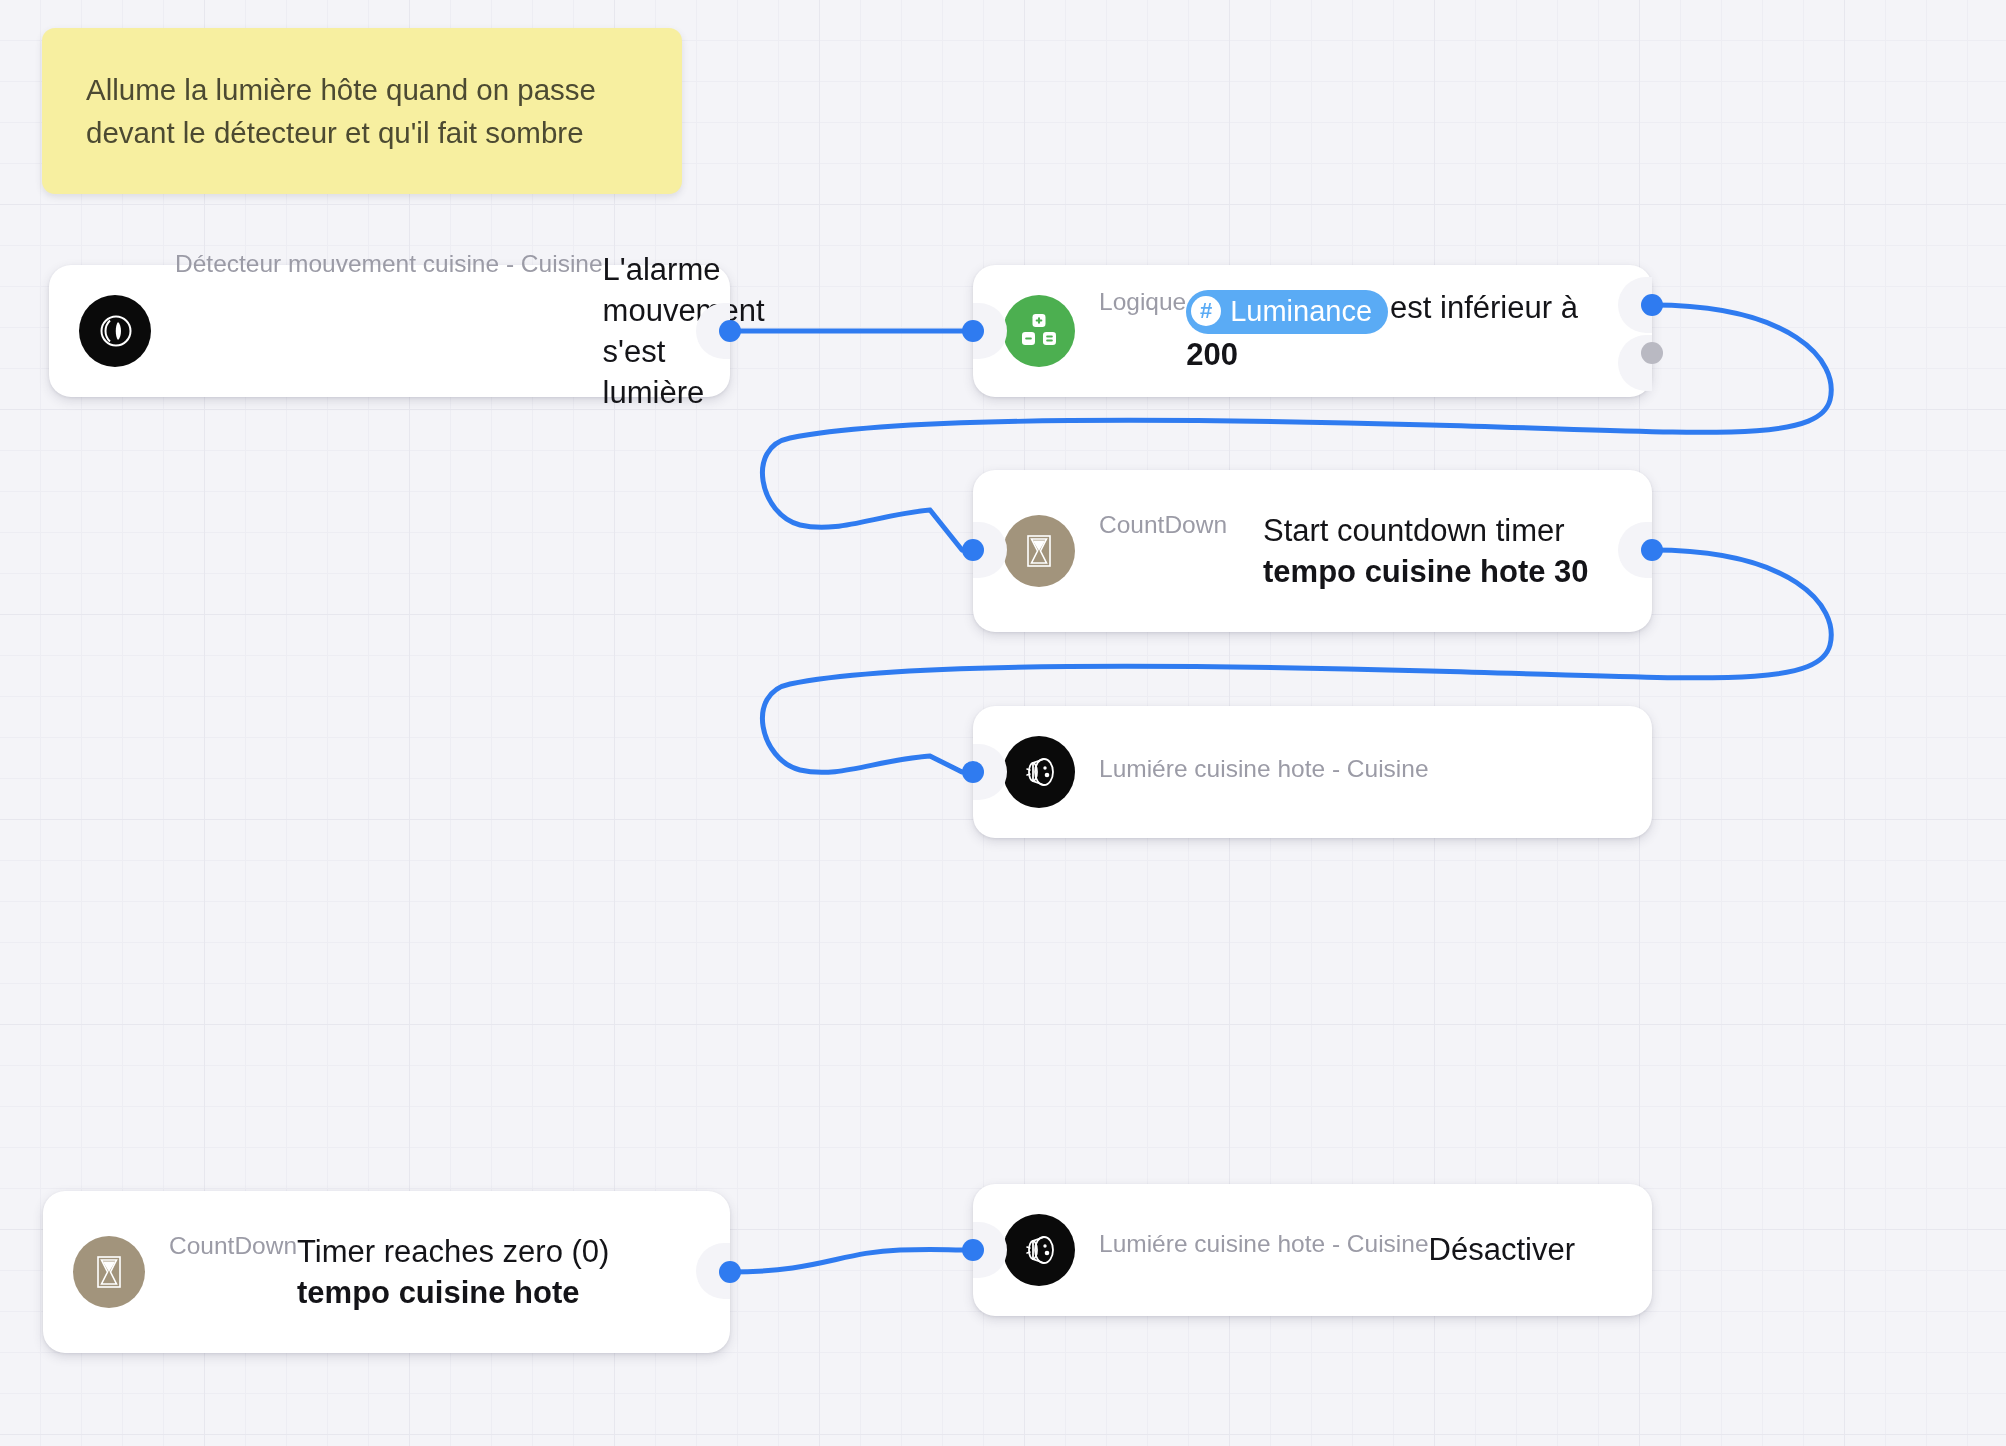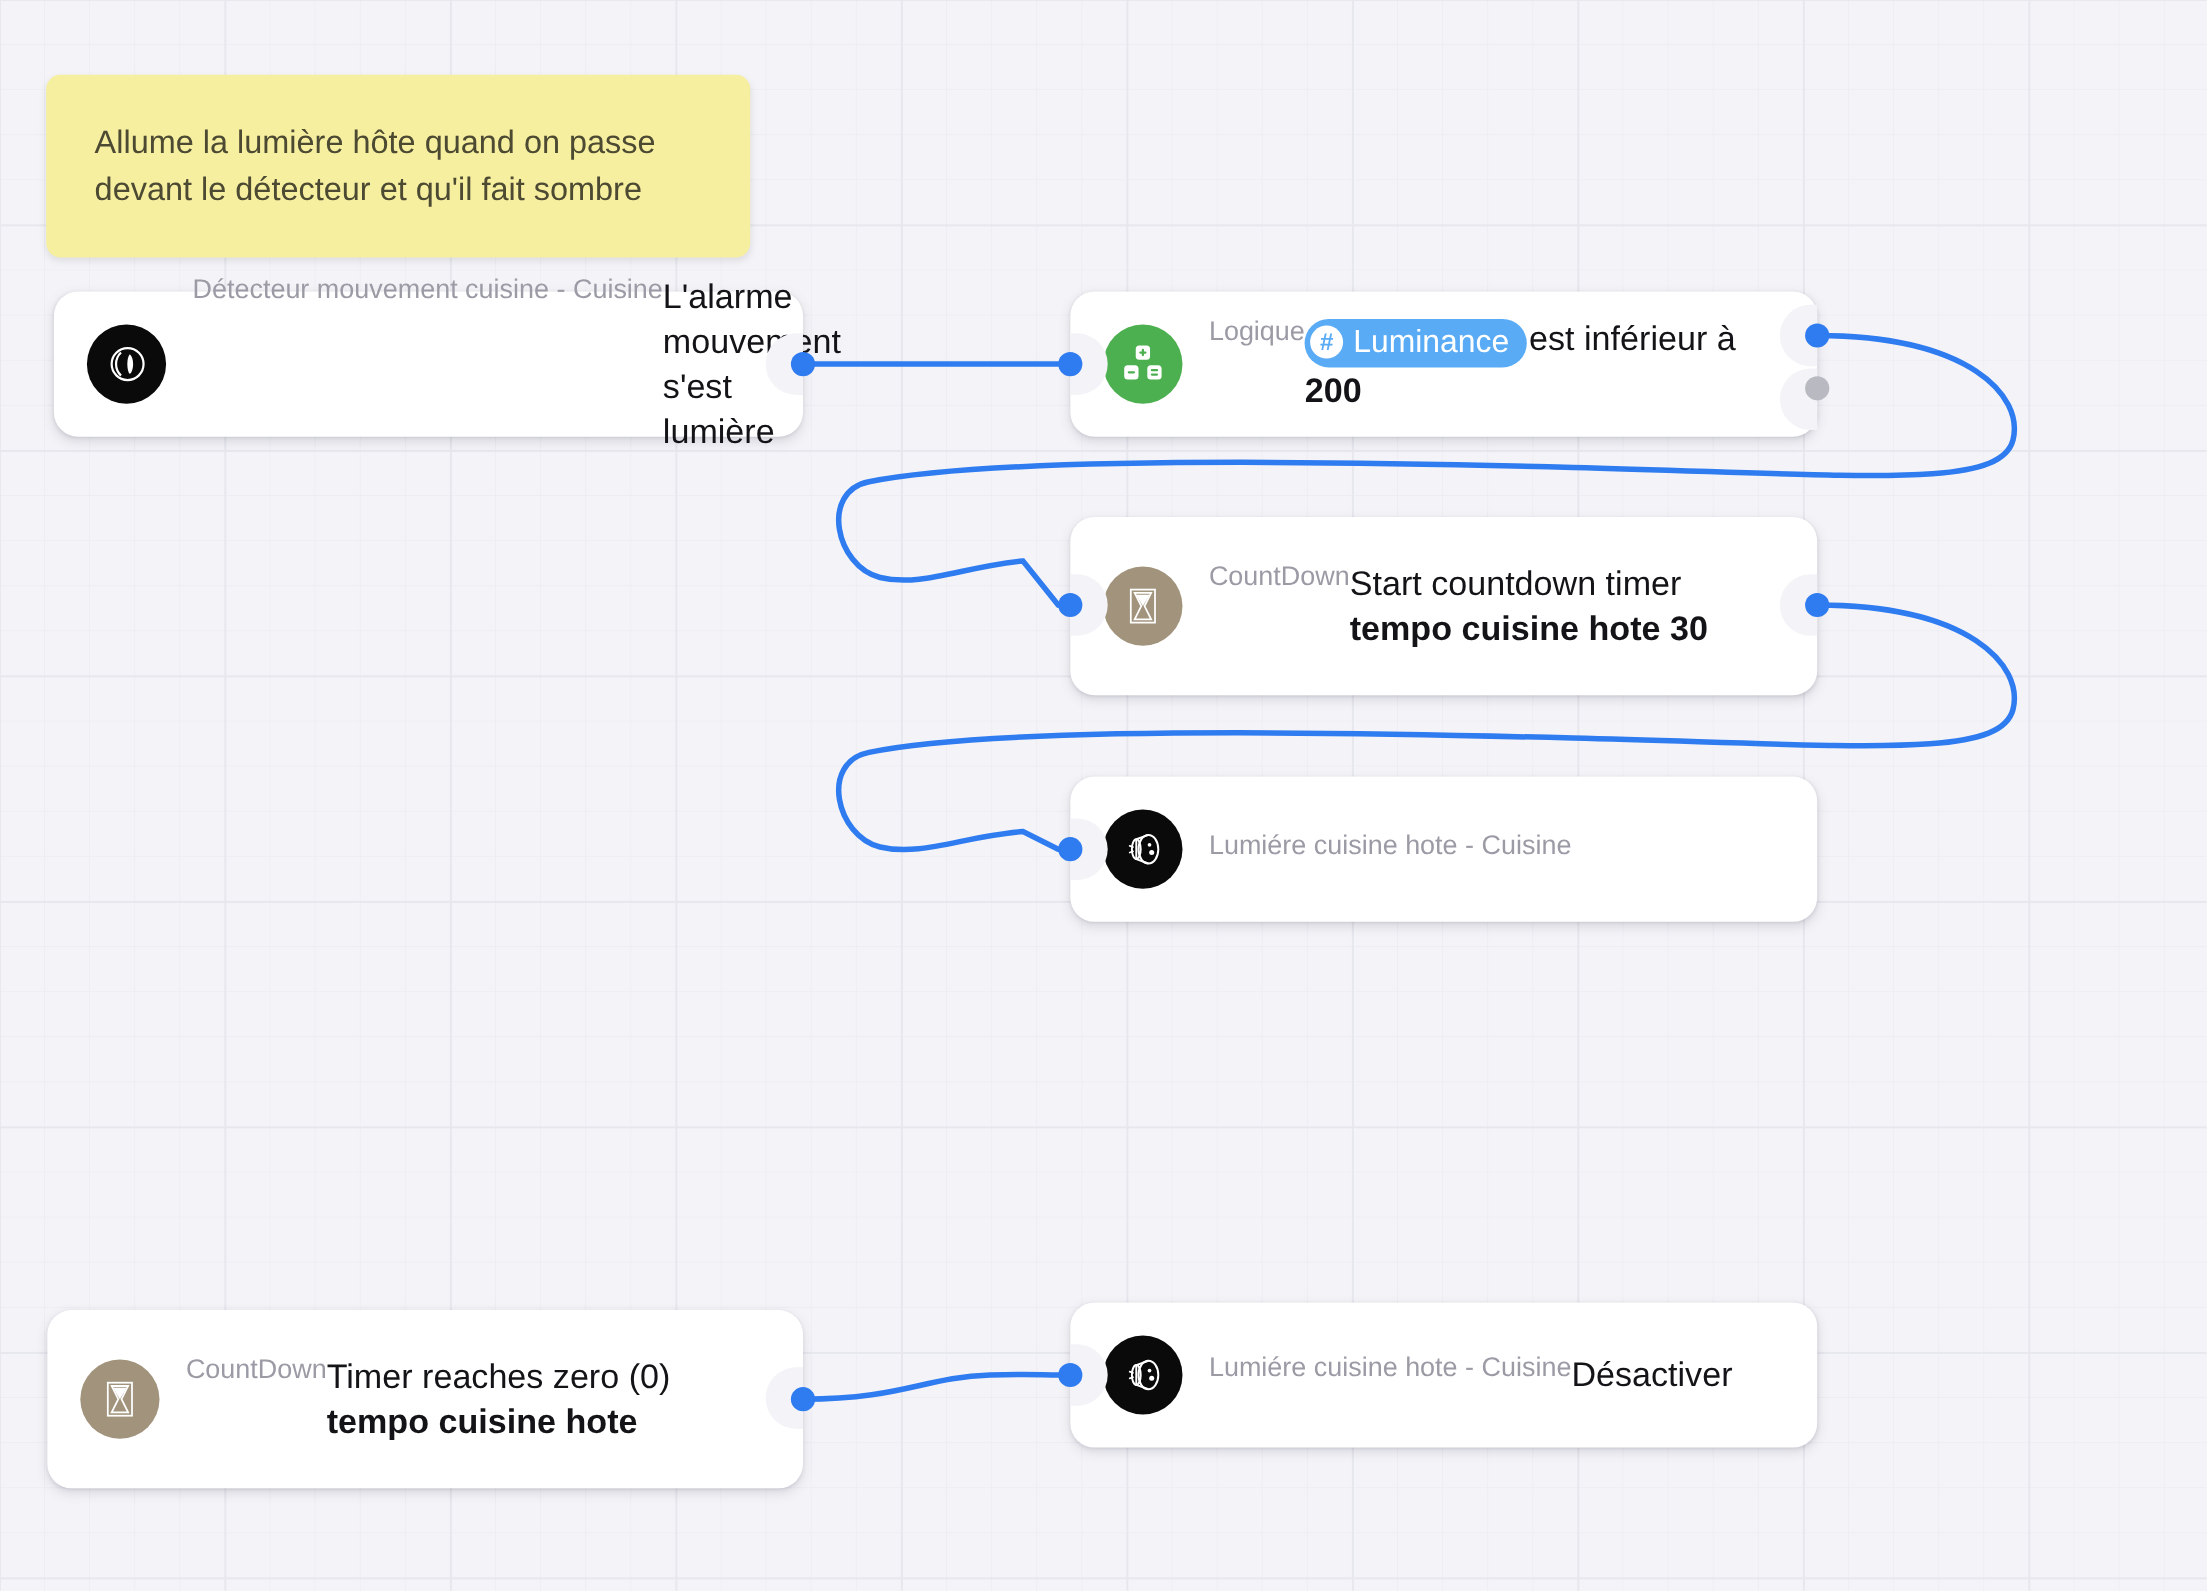--- a/index.html
+++ b/index.html
@@ -166,21 +166,21 @@
              C 1790 550 1840 605 1830 645
              C 1818 690 1700 678 1430 671
              C 1100 662 880 665 790 684
              C 745 693 760 760 800 770
              C 838 779 876 760 930 756
              L 962 772"></path>
 
     <path class="edge-path" d="M 730 1272 C 820 1272 840 1252 900 1250 C 940 1249 945 1250 962 1250"></path>
   </svg>
 
-  <div class="note" style="left:42px; top:28px; width:640px; min-height:155px;margin-top:40px;">
+  <div class="note" style="left:42px; top:28px; width:640px; min-height:155px;">
     <div class="note-text">Allume la lumière hôte quand on passe devant le détecteur et qu'il fait sombre</div>
   </div>
 
 
   <div class="node" style="left:49px; top:265px; width:681px; height:132px;">
     <div class="notch notch-right" style="top:38px;"></div>
     <div class="node-icon icon-dark">
       <svg width="44" height="44" viewBox="0 0 44 44">
         <circle cx="23" cy="22" r="14.5" fill="none" stroke="#fff" stroke-width="2"></circle>
         <path d="M 17 11.5 A 14.5 14.5 0 0 0 17 32.5" fill="none" stroke="#fff" stroke-width="2"></path>
@@ -227,21 +227,21 @@
     <div class="notch notch-right" style="top:52px;"></div>
     <div class="node-icon icon-tan">
       <svg width="40" height="40" viewBox="0 0 40 40">
         <rect x="9" y="5" width="22" height="30" fill="none" stroke="#fff" stroke-width="1.6"></rect>
         <path d="M12.5 8 L27.5 8 L21.5 20 L27.5 32 L12.5 32 L18.5 20 Z" fill="none" stroke="#fff" stroke-width="1.6"></path>
         <path d="M13.8 9.6 L26.2 9.6 L20 20 Z" fill="#fff"></path>
       </svg>
     </div>
     <div class="node-body">
       <div class="node-subtitle">CountDown</div>
-      <div class="node-title" style="max-width:530px;"><span>Start countdown timer </span><b>tempo cuisine hote 30</b></div>
+      <div class="node-title" style="max-width:530px;margin-left:36px;"><span>Start countdown timer </span><b>tempo cuisine hote 30</b></div>
     </div>
   </div>
   <div class="port port-blue" style="left:962px; top:539px;"></div>
   <div class="port port-blue" style="left:1641px; top:539px;"></div>
 
   <div class="node" style="left:973px; top:706px; width:679px; height:132px;">
     <div class="notch notch-left" style="top:38px;"></div>
     <div class="node-icon icon-dark">
       <svg width="44" height="44" viewBox="0 0 44 44">
         <ellipse cx="27" cy="22" rx="9" ry="13" fill="none" stroke="#fff" stroke-width="1.8"></ellipse>

